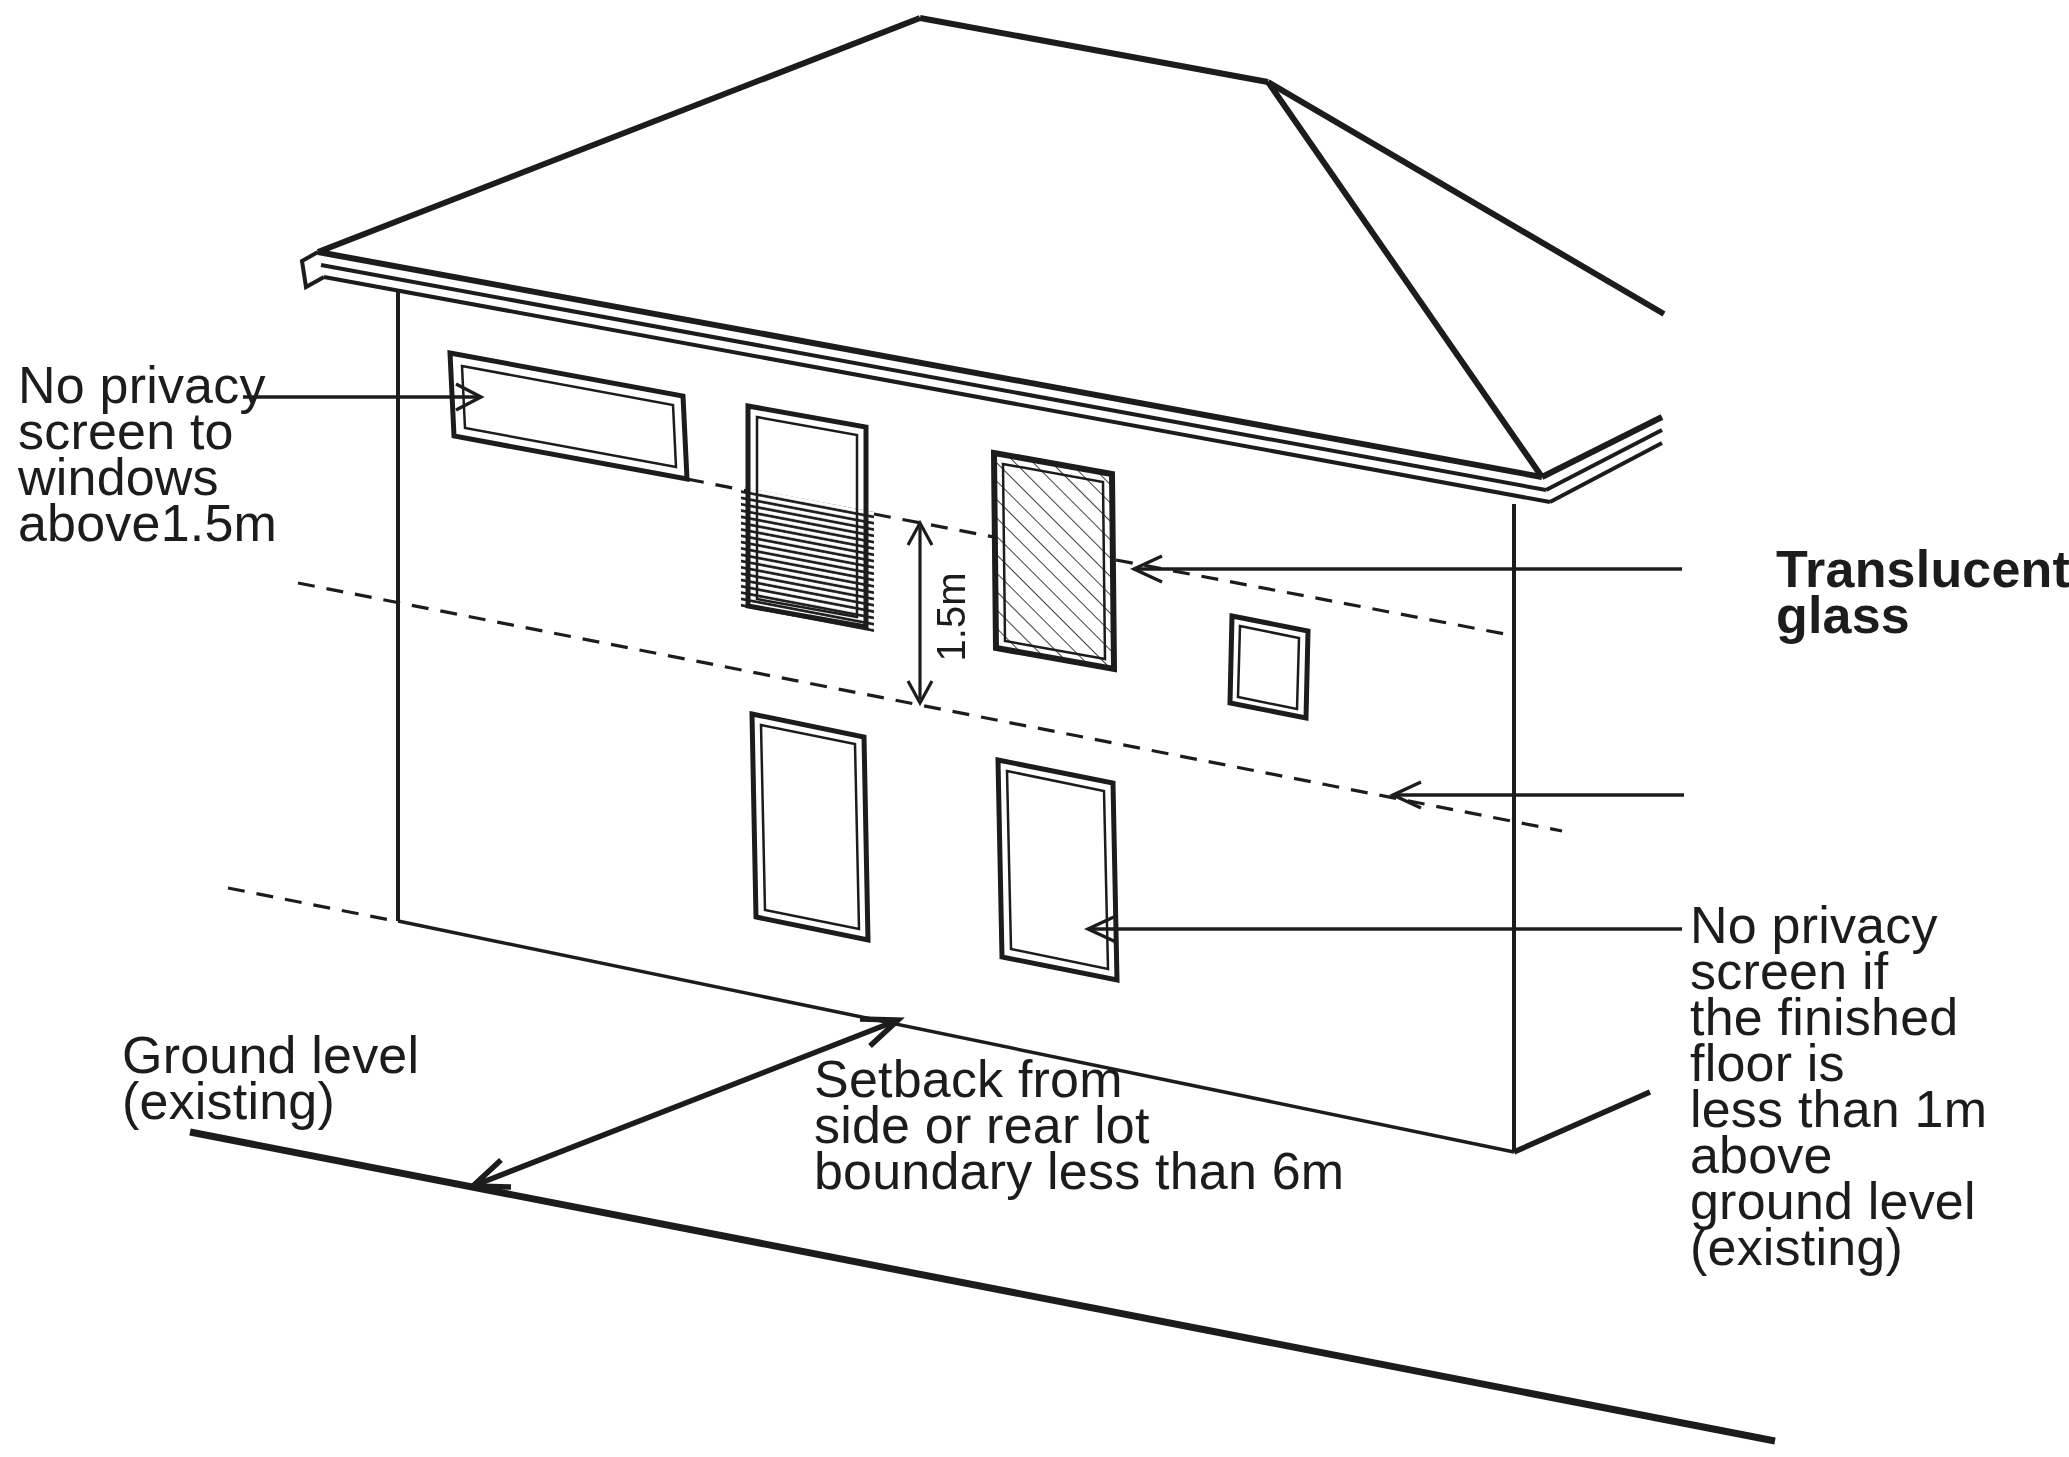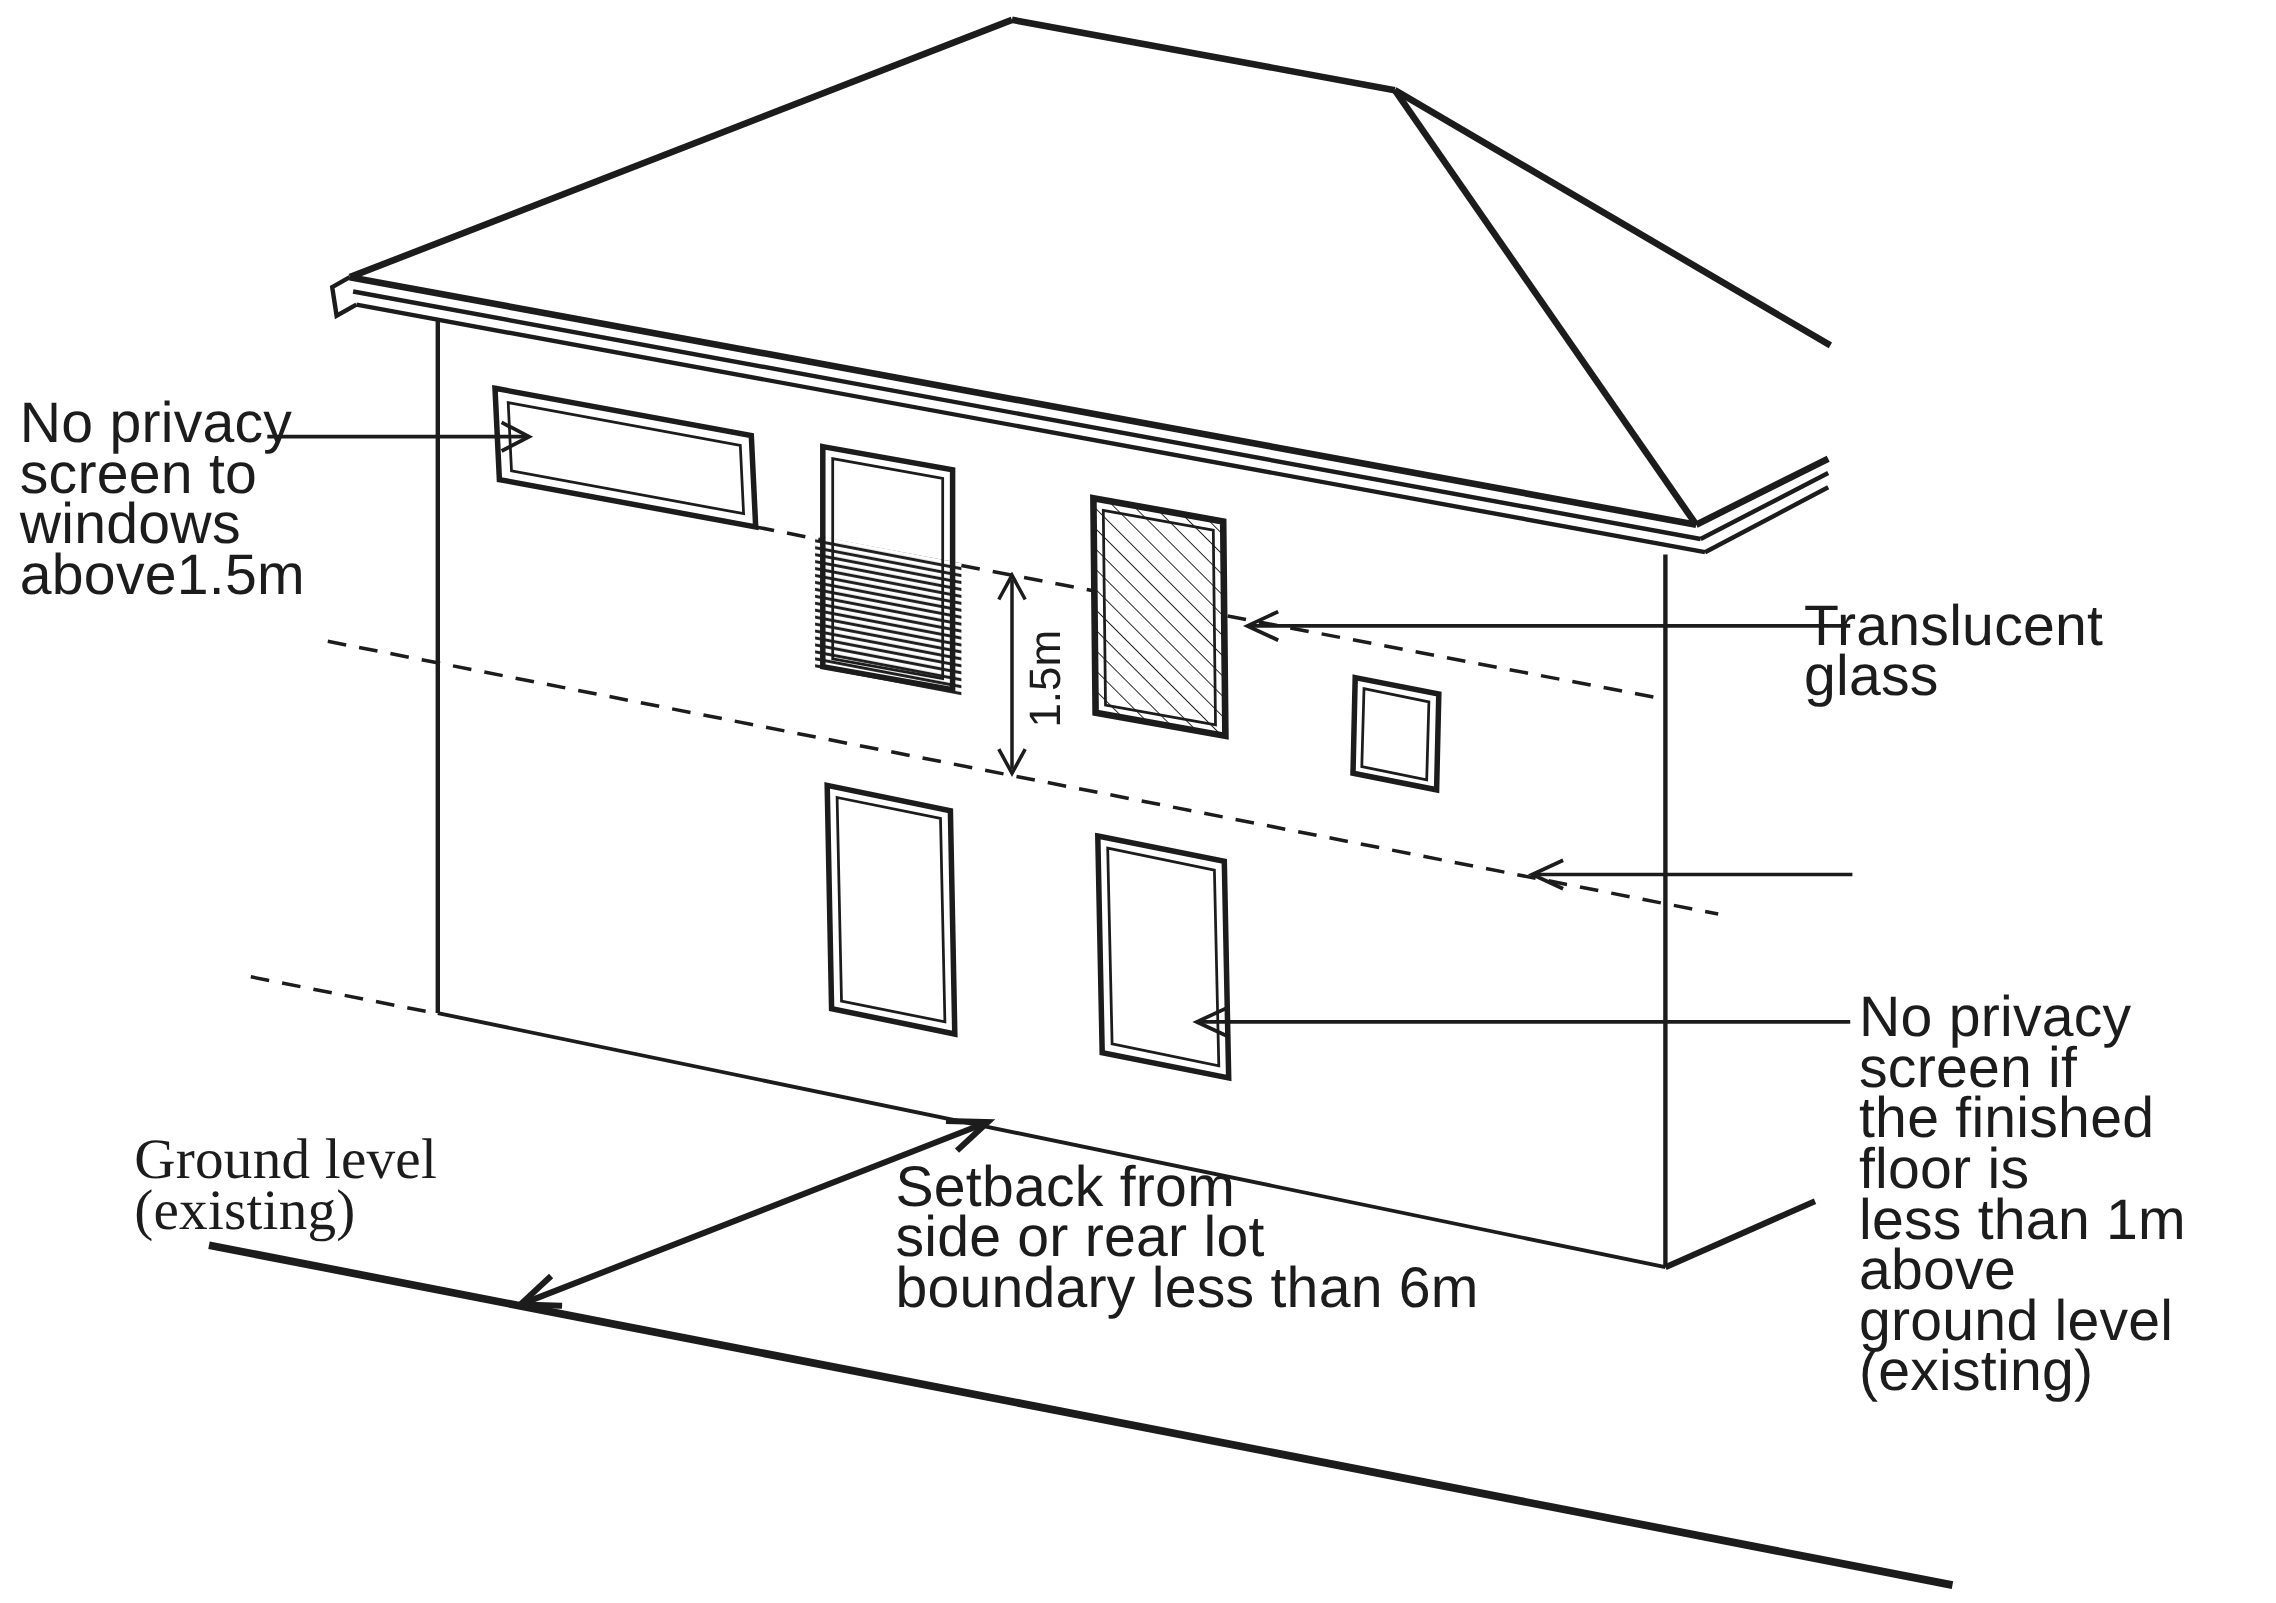--- a/index.html
+++ b/index.html
@@ -134,30 +134,30 @@
       <polyline points="511,1187 473,1186 501,1160"></polyline>
     </g>
   </g>
 </svg>
 
 <div class="lbl" style="left:18px;top:362px;">No privacy
 screen to
 windows
 above1.5m</div>
 
-<div class="lbl" style="left:1640px;top:546px;">Translucent
+<div class="lbl" style="left:1776px;top:546px;font-weight:bold;">Translucent
 glass</div>
 
 
 <div class="lbl" style="left:1690px;top:902px;">No privacy screen if
 the finished floor is
 less than 1m above
 ground level (existing)</div>
 
-<div class="lbl" style="left:122px;top:1032px;font-family:Liberation Serif, serif;">Ground level
+<div class="lbl" style="left:122px;top:1032px;">Ground level
 (existing)</div>
 
 <div class="lbl" style="left:814px;top:1056px;">Setback from
 side or rear lot
 boundary less than 6m</div>
 
 <div class="lbl-rot" style="left:951px;top:617px;">1.5m</div>
 
 </div>
 

